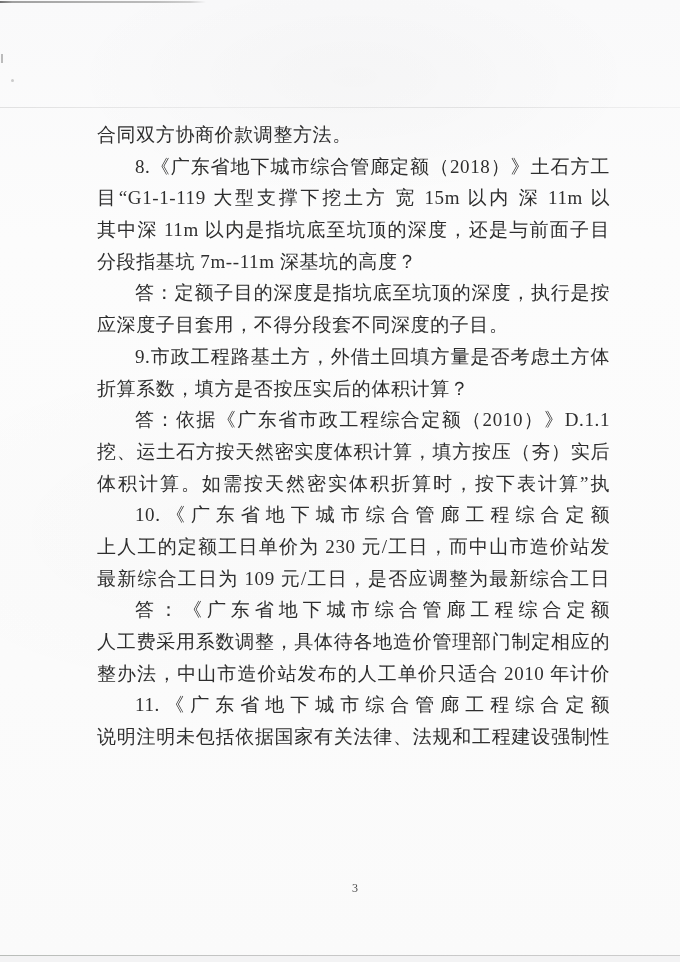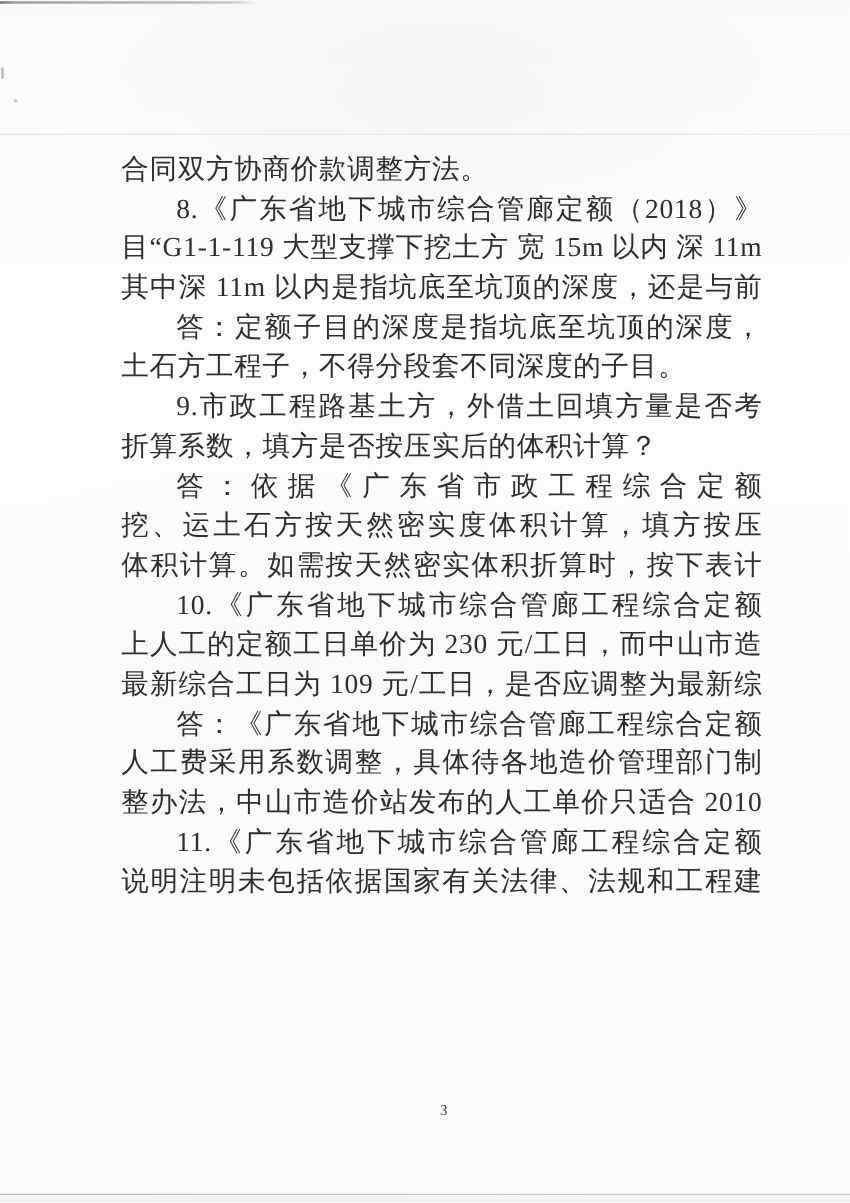--- a/index.html
+++ b/index.html
@@ -61,21 +61,21 @@
     border-radius: 50%;
     background: rgba(130,130,130,0.40);
   }
 
   
   .doc-body {
     position: absolute;
     left: 97px;
     top: 119px;
     width: 513px;
-    font-size: 22px;
+    font-size: 19px;
     line-height: 31.7px;
     letter-spacing: 0.6px;
     color: #2e2e2e;
     text-rendering: optimizeLegibility;
   }
   .line {
     height: 31.7px;
     overflow: hidden;
     white-space: nowrap;
     text-align: left;
@@ -108,22 +108,23 @@
   <div class="edge-top"></div>
   <div class="fold-line"></div>
   <div class="speck-a"></div>
   <div class="speck-b"></div>
 
   <div class="doc-body">
       <div class="line">合同双方协商价款调整方法。</div>
       <div class="line indent fill">8.《广东省地下城市综合管廊定额（2018）》土石方工程子</div>
       <div class="line fill">目“G1-1-119 大型支撑下挖土方 宽 15m 以内 深 11m 以内”，</div>
       <div class="line fill">其中深 11m 以内是指坑底至坑顶的深度，还是与前面子目相连</div>
+      <div class="line">分段指基坑 7m--11m 深基坑的高度？</div>
       <div class="line indent fill">答：定额子目的深度是指坑底至坑顶的深度，执行是按相</div>
-      <div class="line">土石方工程子，不得分段套不同深度的子目。</div>
+      <div class="line">应深度子目套用，不得分段套不同深度的子目。</div>
       <div class="line indent fill">9.市政工程路基土方，外借土回填方量是否考虑土方体积</div>
       <div class="line">折算系数，填方是否按压实后的体积计算？</div>
       <div class="line indent fill">答：依据《广东省市政工程综合定额（2010）》D.1.1 土石</div>
       <div class="line fill">挖、运土石方按天然密实度体积计算，填方按压（夯）实后的</div>
       <div class="line fill">体积计算。如需按天然密实体积折算时，按下表计算”执行。</div>
       <div class="line indent fill">10.《广东省地下城市综合管廊工程综合定额（2018）》机</div>
       <div class="line fill">上人工的定额工日单价为 230 元/工日，而中山市造价站发布的</div>
       <div class="line fill">最新综合工日为 109 元/工日，是否应调整为最新综合工日单价</div>
       <div class="line indent fill">答：《广东省地下城市综合管廊工程综合定额（2018）》的</div>
       <div class="line fill">人工费采用系数调整，具体待各地造价管理部门制定相应的调</div>

